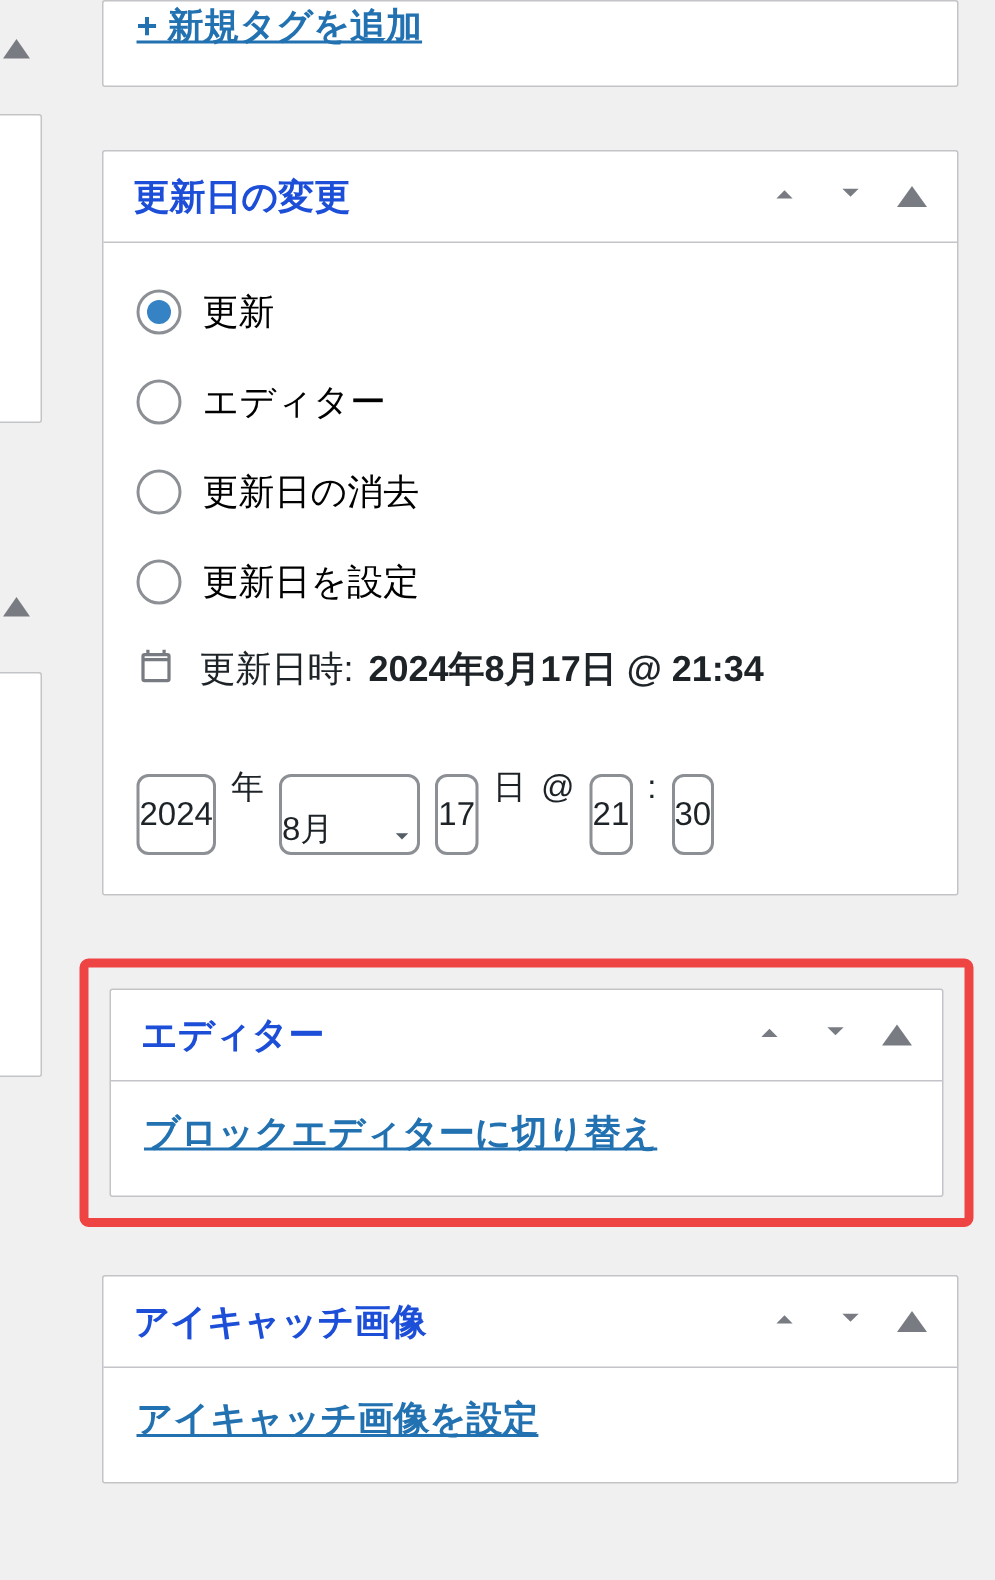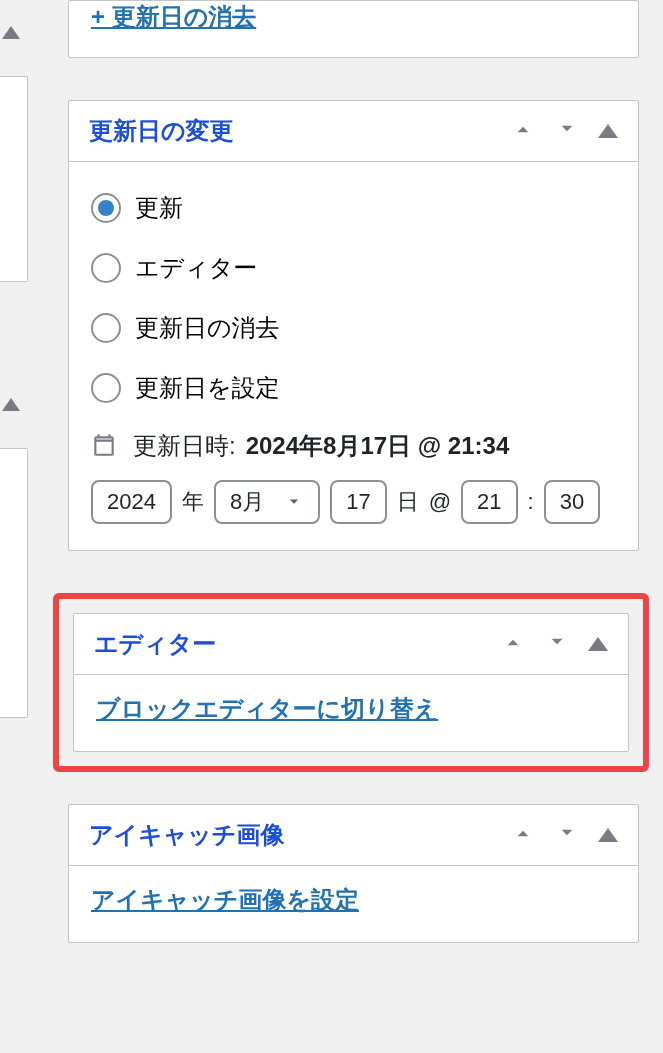--- a/index.html
+++ b/index.html
@@ -117,31 +117,33 @@
     }
     .date-inputs {
       display: flex;
       align-items: center;
       gap: 10px;
       flex-wrap: nowrap;
     }
     .date-inputs .field {
       border: 2px solid #8c8f94;
       border-radius: 8px;
-      height: 44px;
+      height: 54px;
       display: flex;
       align-items: center;
       justify-content: center;
-      padding: 0 14px;
+      padding: 0 0;
       font-size: 22px;
       color: #1d2327;
       background: #fff;
+      margin-top: 36px;
     }
     .date-inputs .field.select {
-      gap: 20px;
+      gap: 36px;
+      align-items: flex-end;
     }
     .sep-text {
       font-size: 22px;
       color: #1d2327;
     }
     .left-edge-shapes {
       position: absolute;
       left: 0;
       top: 0;
     }
@@ -173,21 +175,21 @@
 
 <div class="left-edge-shapes">
   <div class="edge-tri" style="left:2px; top:26px;"></div>
   <div class="edge-box" style="left:0; top:76px; width:28px; height:206px;"></div>
   <div class="edge-tri" style="left:2px; top:398px;"></div>
   <div class="edge-box" style="left:0; top:448px; width:28px; height:270px;"></div>
 </div>
 
 <div class="panel first tag-panel">
   <div class="tag-panel-body">
-    <span class="link">+ 更新日の消去</span>
+    <span class="link">+ 新規タグを追加</span>
   </div>
 </div>
 
 <div class="panel">
   <div class="panel-header">
     <span class="panel-title">更新日の変更</span>
     <div class="panel-controls">
       <span class="chev"><svg viewBox="0 0 24 24">
             <path d="M7 15l5-5 5 5z"></path>
           </svg></span>

